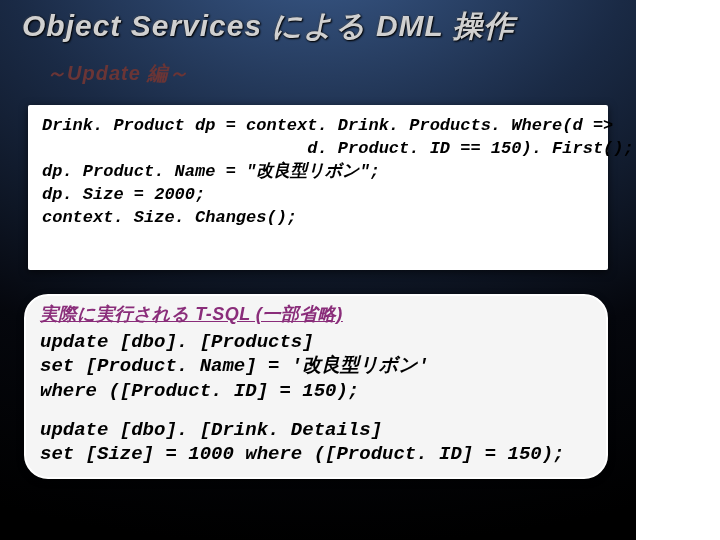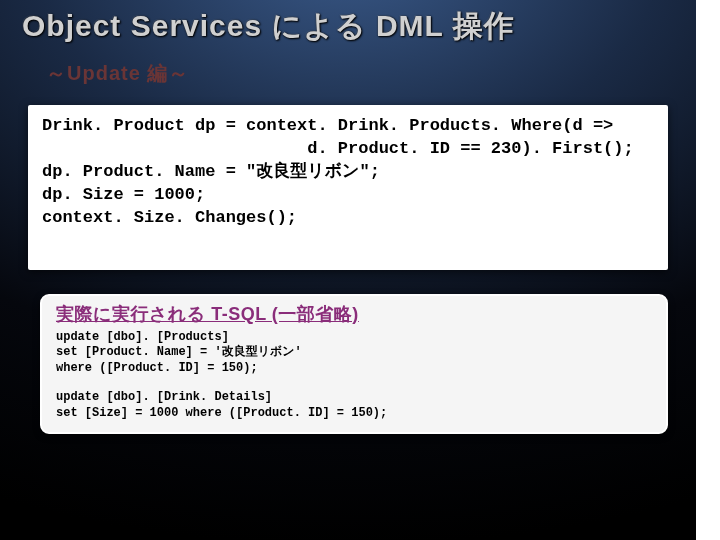--- a/index.html
+++ b/index.html
@@ -4,28 +4,29 @@
 <style>
   html, body {
     margin: 0;
     padding: 0;
     width: 720px;
     height: 540px;
     overflow: hidden;
     font-family: "Meiryo", "Segoe UI", Arial, sans-serif;
   }
   .slide {
-    width: 696px;
+    width: 636px;
     height: 540px;
     background: radial-gradient(ellipse 900px 600px at 50% -10%,
                 #3a5a8a 0%, #1a2a45 35%, #05070d 70%, #000 100%);
     color: #fff;
     box-sizing: border-box;
     padding: 6px 22px 18px 22px;
     position: relative;
+    font-style: italic;
   }
   .title {
     font-size: 30px;
     font-weight: 800;
     letter-spacing: 1px;
     color: #d0d0d0;
     text-shadow: 0 0 2px rgba(0,0,0,.8), 1px 1px 2px #000, -1px -1px 1px rgba(255,255,255,.1);
     margin: 0 0 2px 0;
   }
   .subtitle {
@@ -42,60 +43,60 @@
     padding: 10px 14px 40px 14px;
     margin: 0 6px;
     font-family: "Courier New", Courier, monospace;
     font-size: 17px;
     line-height: 1.35;
     font-weight: bold;
     white-space: pre;
     box-shadow: 0 2px 8px rgba(0,0,0,.6);
   }
   .tsql-panel {
-    margin: 24px 6px 0 18px;
+    margin: 24px 6px 0 2px;
     border: 2px solid #fff;
-    border-radius: 9px;
+    border-radius: 24px;
     background: #f5f5f5;
     color: #000;
     box-shadow: 0 2px 6px rgba(0,0,0,.5);
     overflow: hidden;
   }
   .tsql-caption {
     color: #8a2d7a;
     font-weight: 800;
     font-size: 18px;
     text-decoration: underline;
     padding: 6px 14px 4px 14px;
     letter-spacing: 0.5px;
   }
   .tsql-body {
     padding: 0 14px 10px 14px;
     font-family: "Courier New", Courier, monospace;
-    font-size: 12px;
+    font-size: 19px;
     line-height: 1.3;
     font-weight: bold;
     white-space: pre;
   }
   .gap {
     height: 14px;
   }
 </style>
 </head>
 <body>
 <div class="slide">
 
   <h1 class="title">Object Services による DML 操作</h1>
 
   <div class="subtitle">～Update 編～</div>
 
   <div class="code-box"><span>Drink. Product dp = context. Drink. Products. Where(d =&gt;</span>
-<span>                          d. Product. ID == 230). First();</span>
+<span>                          d. Product. ID == 150). First();</span>
 <span>dp. Product. Name = "改良型リボン";</span>
-<span>dp. Size = 1000;</span>
+<span>dp. Size = 2000;</span>
 <span>context. Size. Changes();</span></div>
 
   <div class="tsql-panel">
     <div class="tsql-caption">実際に実行される T-SQL (一部省略)</div>
     <div class="tsql-body"><span>update [dbo]. [Products]</span>
 <span>set [Product. Name] = '改良型リボン'</span>
 <span>where ([Product. ID] = 150);</span>
 <div class="gap"></div><span>update [dbo]. [Drink. Details]</span>
 <span>set [Size] = 1000 where ([Product. ID] = 150);</span></div>
   </div>

